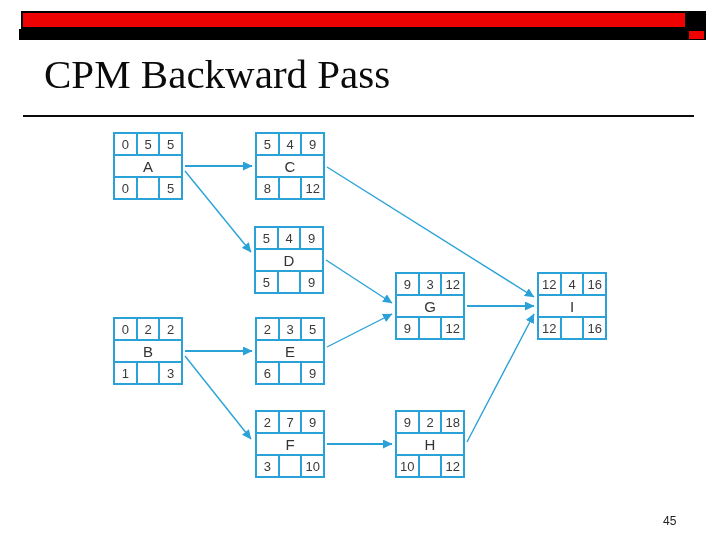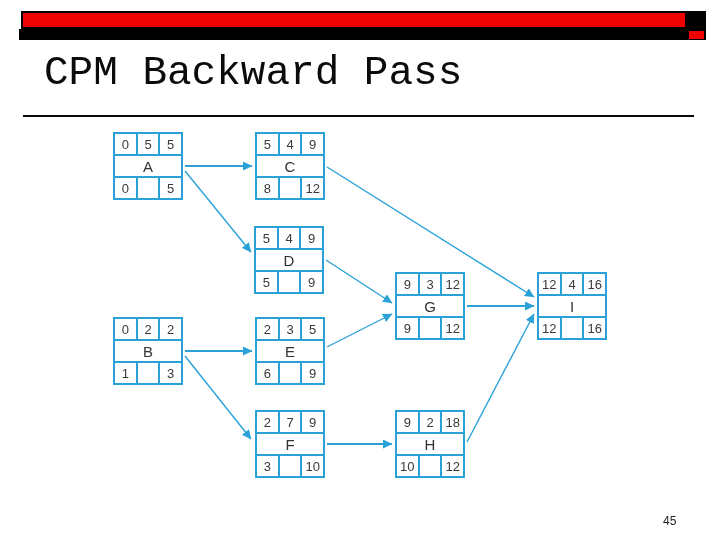--- a/index.html
+++ b/index.html
@@ -9,21 +9,21 @@
   }
   
   .redbar{position:absolute;left:21px;top:11px;width:666px;height:18px;
     background:#ee0202;border:2px solid #000;box-sizing:border-box;}
   .blacksq{position:absolute;left:687px;top:11px;width:19px;height:19px;background:#000;}
   .blackbar{position:absolute;left:19px;top:29px;width:687px;height:11px;background:#000;}
   .redsq{position:absolute;left:689px;top:31px;width:15px;height:8px;background:#ee0202;}
   
   .title{
     position:absolute;left:44px;top:50px;
-    font-family:Liberation Mono, monospace;font-size:41px;font-weight:400;
+    font-family:Liberation Serif, serif;font-size:41px;font-weight:400;
     color:#0b0b0b;white-space:nowrap;letter-spacing:0px;text-align:center;
   }
   .title-rule{position:absolute;left:23px;top:115px;width:671px;height:2px;background:#0b0b0b;}
   
   .diagram{position:absolute;left:0;top:0;width:720px;height:540px;}
   .node{
     position:absolute;width:70px;height:68px;background:#ffffff;
     border:2px solid #2aa2d8;box-sizing:border-box;
     display:flex;flex-direction:column;
   }

